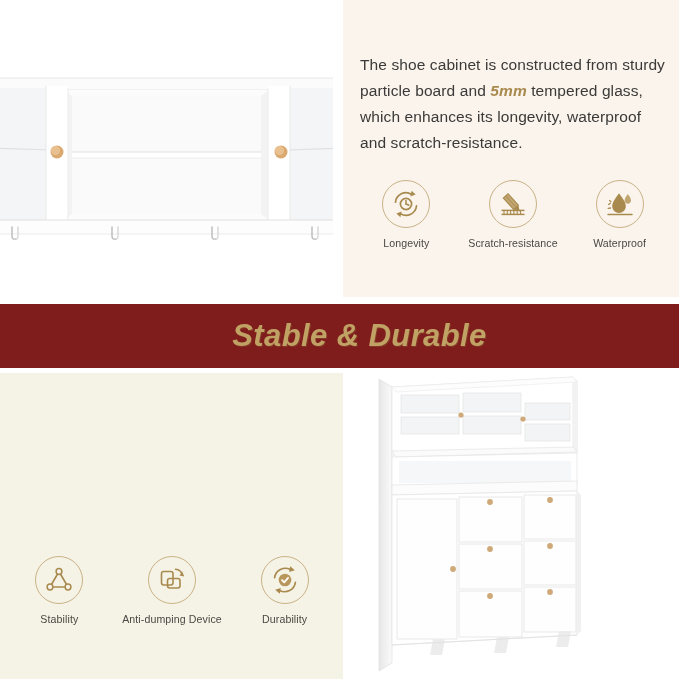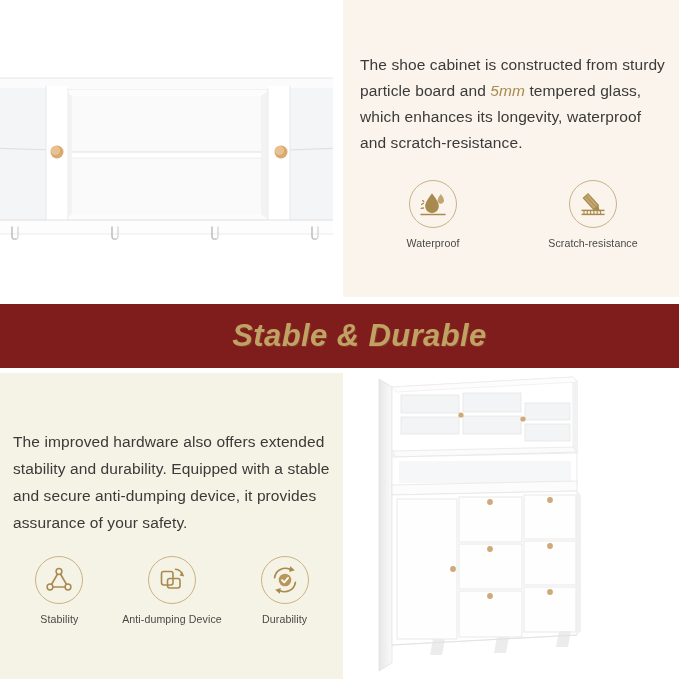--- a/index.html
+++ b/index.html
@@ -44,21 +44,21 @@
     left: 17px;
     top: 52px;
     width: 310px;
     font-size: 15.5px;
     line-height: 26px;
     color: #3b3a38;
     letter-spacing: .1px;
   }
   .gold-em {
     color: #a98a4e;
-    font-weight: normal;
+    font-weight: bold;
     font-style: italic;
   }
   .tr-features {
     position: absolute;
     left: 10px;
     top: 180px;
     width: 320px;
     display: flex;
     justify-content: space-around;
     align-items: flex-start;
@@ -204,35 +204,37 @@
         <path d="M318 227 L318 236 Q318 240 314 239"></path>
       </g>
     </svg>
   </div>
 
   <div class="top-right-panel">
     <div class="tr-text"><span>The shoe cabinet is constructed from sturdy particle board and </span><span class="gold-em">5mm</span><span> tempered glass, which enhances its longevity, waterproof and scratch-resistance.</span></div>
 
     <div class="tr-features">
 
-
-      <div class="feature">
-        <div class="ring">
-          <svg width="30" height="30" viewBox="0 0 30 30">
-            <path d="M14 4.5 C14 4.5 7.2 12.2 7.2 17 C7.2 20.9 10.3 24 14 24 C17.7 24 20.8 20.9 20.8 17 C20.8 12.2 14 4.5 14 4.5 Z" fill="#a98a4e"></path>
-            <path d="M22.8 5 C22.8 5 19.6 9 19.6 11.4 C19.6 13.3 21.1 14.7 22.8 14.7 C24.5 14.7 26 13.3 26 11.4 C26 9 22.8 5 22.8 5 Z" fill="#c2a672"></path>
-            <g stroke="#a98a4e" stroke-width="1.3" stroke-linecap="round">
-              <line x1="3.6" y1="15.5" x2="5.4" y2="14.3"></line>
-              <line x1="3.2" y1="19.4" x2="5.4" y2="19"></line>
-              <line x1="4.6" y1="11.6" x2="5.8" y2="12.6"></line>
-            </g>
-            <line x1="3" y1="25.6" x2="27" y2="25.6" stroke="#a98a4e" stroke-width="1.5" stroke-linecap="round"></line>
-          </svg>
-        </div>
-        <div class="cap">Waterproof</div>
+      <div class="feature">
+        <div class="ring">
+          <svg width="30" height="30" viewBox="0 0 30 30">
+            <g stroke="#a98a4e" stroke-width="1.7" fill="none" stroke-linecap="round">
+              <path d="M4.5 13.2 A10.5 10.5 0 0 1 20.5 5.2"></path>
+              <path d="M25.5 16.8 A10.5 10.5 0 0 1 9.5 24.8"></path>
+            </g>
+            <polygon points="20.6,1.8 24.6,5.6 19.4,7.4" fill="#a98a4e"></polygon>
+            <polygon points="9.4,28.2 5.4,24.4 10.6,22.6" fill="#a98a4e"></polygon>
+            <circle cx="15" cy="15" r="5.6" fill="none" stroke="#a98a4e" stroke-width="1.7"></circle>
+            <g stroke="#a98a4e" stroke-width="1.5" stroke-linecap="round">
+              <line x1="15" y1="15" x2="15" y2="11.4"></line>
+              <line x1="15" y1="15" x2="17.9" y2="16.2"></line>
+            </g>
+          </svg>
+        </div>
+        <div class="cap">Longevity</div>
       </div>
 
       <div class="feature">
         <div class="ring">
           <svg width="30" height="30" viewBox="0 0 30 30">
             <g transform="rotate(-42 15 13)">
               <rect x="10.5" y="3.5" width="6.4" height="15.5" fill="#c2a672" stroke="#a98a4e" stroke-width="1.1"></rect>
               <polygon points="10.5,19 16.9,19 13.7,24.5" fill="#a98a4e"></polygon>
               <line x1="13.7" y1="4" x2="13.7" y2="18.6" stroke="#a98a4e" stroke-width="0.9"></line>
             </g>
@@ -244,29 +246,44 @@
               <line x1="12.6" y1="21.4" x2="12.6" y2="25.4"></line>
               <line x1="15.9" y1="21.4" x2="15.9" y2="25.4"></line>
               <line x1="19.2" y1="21.4" x2="19.2" y2="25.4"></line>
               <line x1="22.5" y1="21.4" x2="22.5" y2="25.4"></line>
             </g>
           </svg>
         </div>
         <div class="cap">Scratch-resistance</div>
       </div>
 
+      <div class="feature">
+        <div class="ring">
+          <svg width="30" height="30" viewBox="0 0 30 30">
+            <path d="M14 4.5 C14 4.5 7.2 12.2 7.2 17 C7.2 20.9 10.3 24 14 24 C17.7 24 20.8 20.9 20.8 17 C20.8 12.2 14 4.5 14 4.5 Z" fill="#a98a4e"></path>
+            <path d="M22.8 5 C22.8 5 19.6 9 19.6 11.4 C19.6 13.3 21.1 14.7 22.8 14.7 C24.5 14.7 26 13.3 26 11.4 C26 9 22.8 5 22.8 5 Z" fill="#c2a672"></path>
+            <g stroke="#a98a4e" stroke-width="1.3" stroke-linecap="round">
+              <line x1="3.6" y1="15.5" x2="5.4" y2="14.3"></line>
+              <line x1="3.2" y1="19.4" x2="5.4" y2="19"></line>
+              <line x1="4.6" y1="11.6" x2="5.8" y2="12.6"></line>
+            </g>
+            <line x1="3" y1="25.6" x2="27" y2="25.6" stroke="#a98a4e" stroke-width="1.5" stroke-linecap="round"></line>
+          </svg>
+        </div>
+        <div class="cap">Waterproof</div>
+      </div>
+
     </div>
   </div>
 
   <div class="title-band">
     <div class="title">Stable &amp; Durable</div>
   </div>
 
   <div class="bot-left-panel">
-    <div class="bl-text">The improved hardware also offers extended stability and durability. Equipped with a stable and secure anti-dumping device, it provides assurance of your safety.</div>
 
     <div class="bl-features">
 
       <div class="feature">
         <div class="ring">
           <svg width="30" height="30" viewBox="0 0 30 30">
             <polygon points="15,6.5 24,22 6,22" fill="none" stroke="#a98a4e" stroke-width="1.6" stroke-linejoin="round"></polygon>
             <circle cx="15" cy="6.5" r="2.9" fill="#f7f3ea" stroke="#a98a4e" stroke-width="1.5"></circle>
             <circle cx="6" cy="22" r="2.9" fill="#f7f3ea" stroke="#a98a4e" stroke-width="1.5"></circle>
             <circle cx="24" cy="22" r="2.9" fill="#f7f3ea" stroke="#a98a4e" stroke-width="1.5"></circle>

